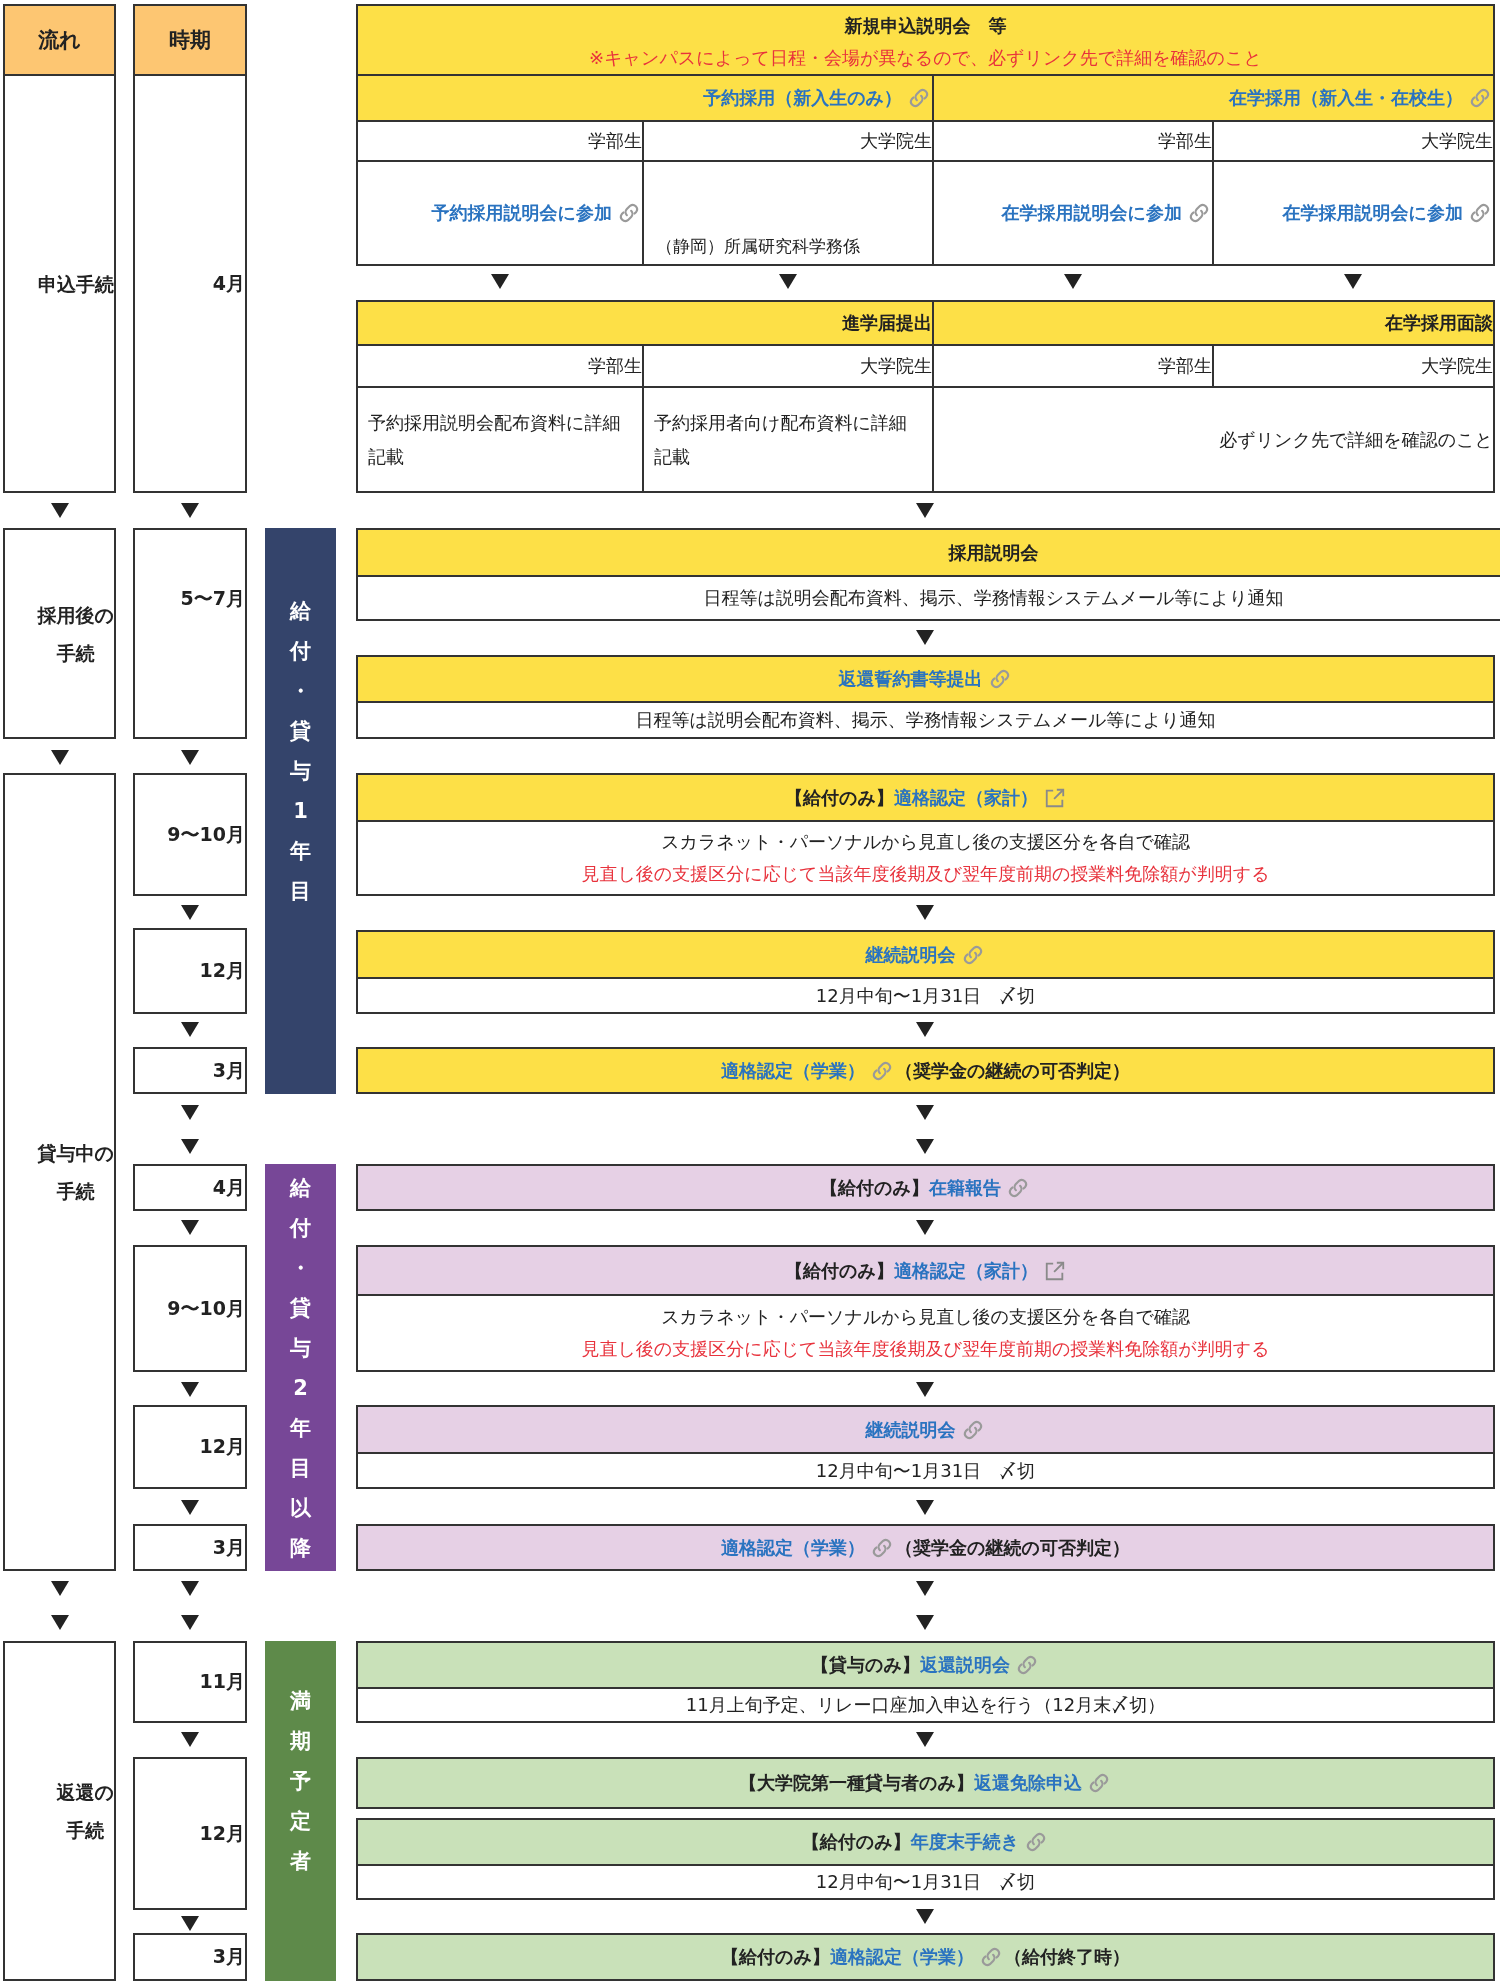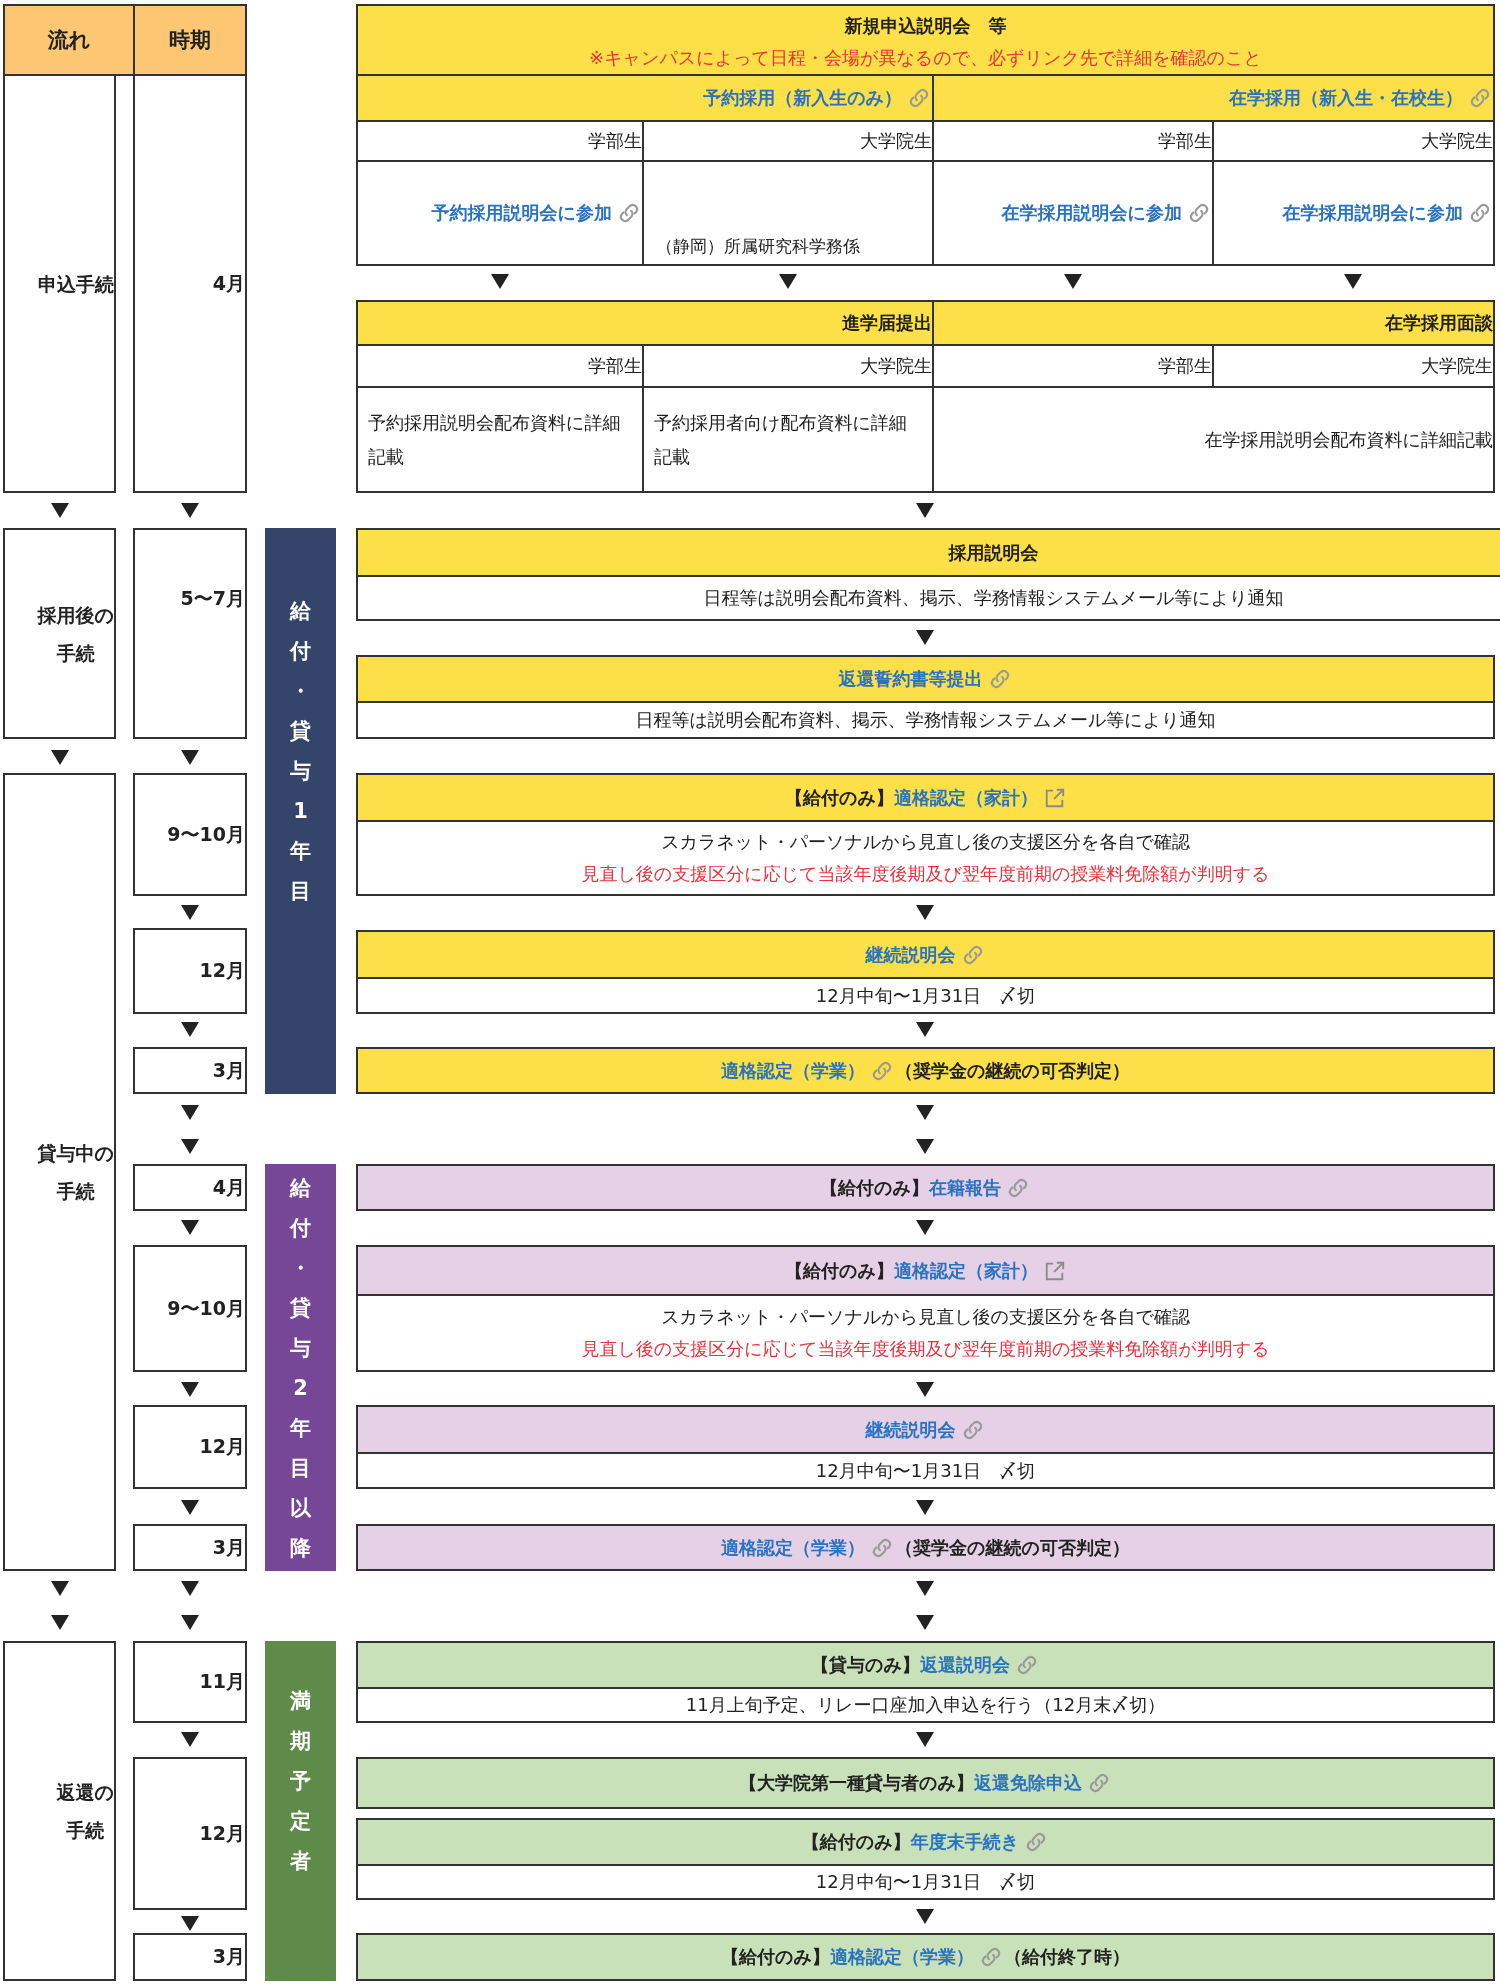--- a/index.html
+++ b/index.html
@@ -48,21 +48,21 @@
     <symbol id="ext" viewBox="0 0 24 24">
       <g fill="none" stroke="#8a8a8a" stroke-width="2">
         <path d="M10 4 H3 V21 H20 V14"></path>
         <path d="M14 3 H21 V10"></path>
         <path d="M21 3 L11 13"></path>
       </g>
     </symbol>
   </defs>
 </svg>
 
-<div class="abs hdr-orange" style="left:3px;top:4px;width:132px;height:72px;">
+<div class="abs hdr-orange" style="left:3px;top:4px;width:113px;height:72px;">
   <span>流れ</span>
 </div>
 <div class="abs hdr-orange" style="left:133px;top:4px;width:114px;height:72px;">
   <span>時期</span>
 </div>
 
 <div class="abs box cell" style="left:3px;top:74px;width:113px;height:419px;">
   <span class="flow-label">申込手続</span>
 </div>
 <div class="abs box cell" style="left:3px;top:528px;width:113px;height:211px;">
@@ -252,21 +252,21 @@
   <div class="abs cell" style="left:576px;top:44px;width:280px;height:42px;border-bottom:2px solid #333;border-right:2px solid #333;">
       <span>学部生</span>
     </div>
   <div class="abs cell" style="left:856px;top:44px;width:279px;height:42px;border-bottom:2px solid #333;">
       <span>大学院生</span>
     </div>
 
   <div class="abs" style="left:0;top:86px;width:286px;height:103px;border-right:2px solid #333;padding:18px 10px;font-size:18px;line-height:34px;"><span>予約採用説明会配布資料に詳細記載</span></div>
   <div class="abs" style="left:286px;top:86px;width:290px;height:103px;border-right:2px solid #333;padding:18px 10px;font-size:18px;line-height:34px;"><span>予約採用者向け配布資料に詳細記載</span></div>
   <div class="abs cell" style="left:576px;top:86px;width:559px;height:103px;">
-      <span>在学採用説明会配布資料に詳細記載</span>
+      <span>必ずリンク先で詳細を確認のこと</span>
     </div>
 </div>
 
 <div class="abs arrow" style="left:916px;top:503px;"></div>
 
 <div class="abs content-box" style="left:356px;top:528px;width:1275px;height:93px;">
   <div class="content-head bg-blue bold" style="height:45px;">
       <span>採用説明会</span>
     </div>
   <div class="content-body">

